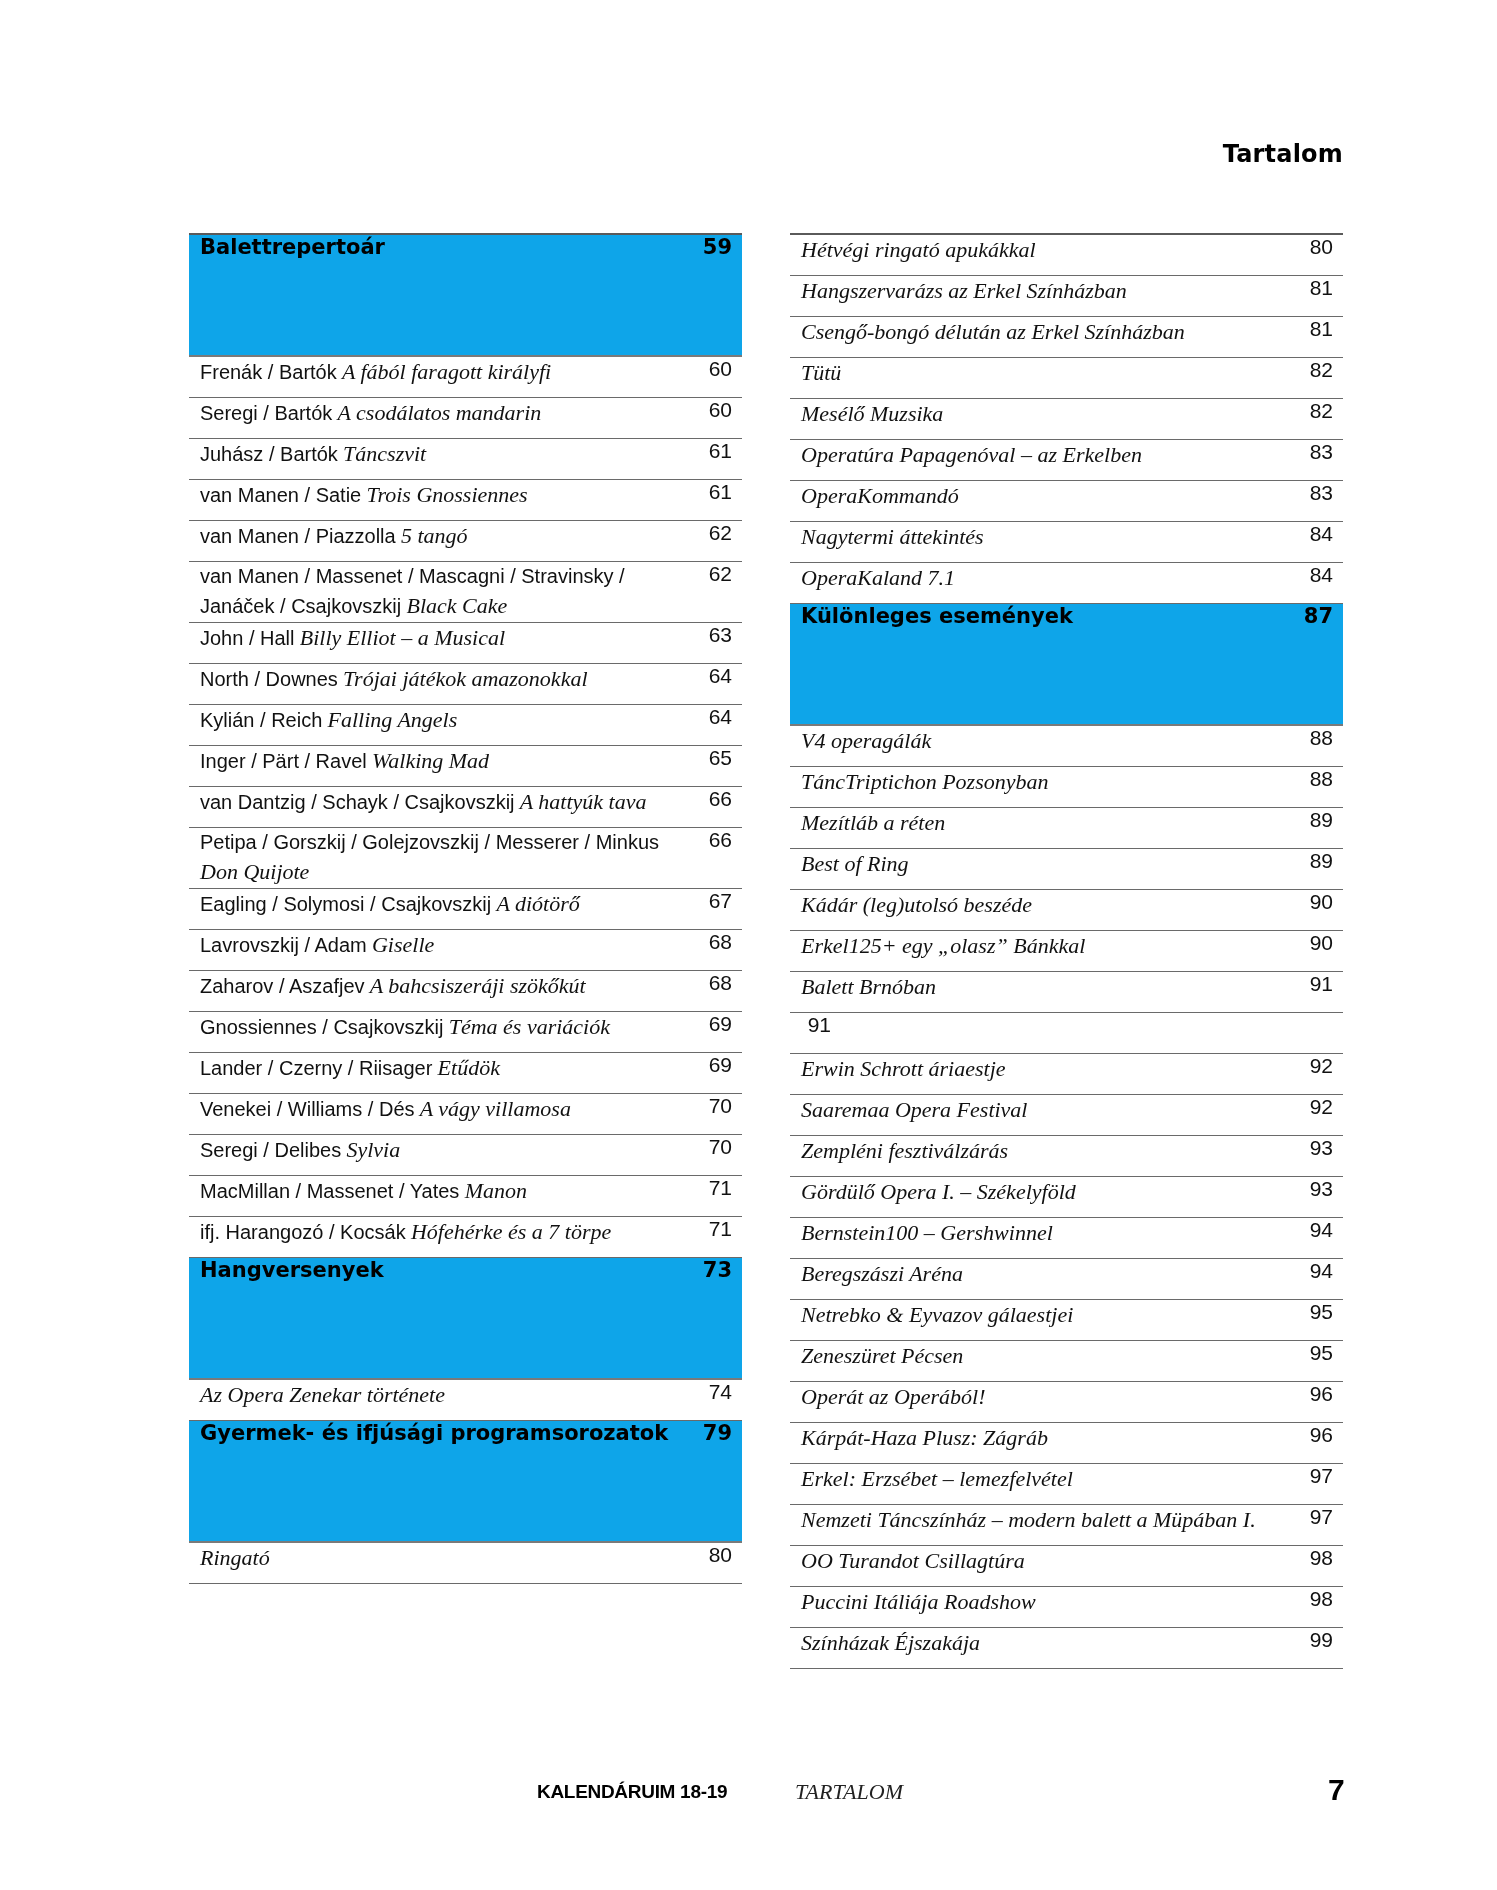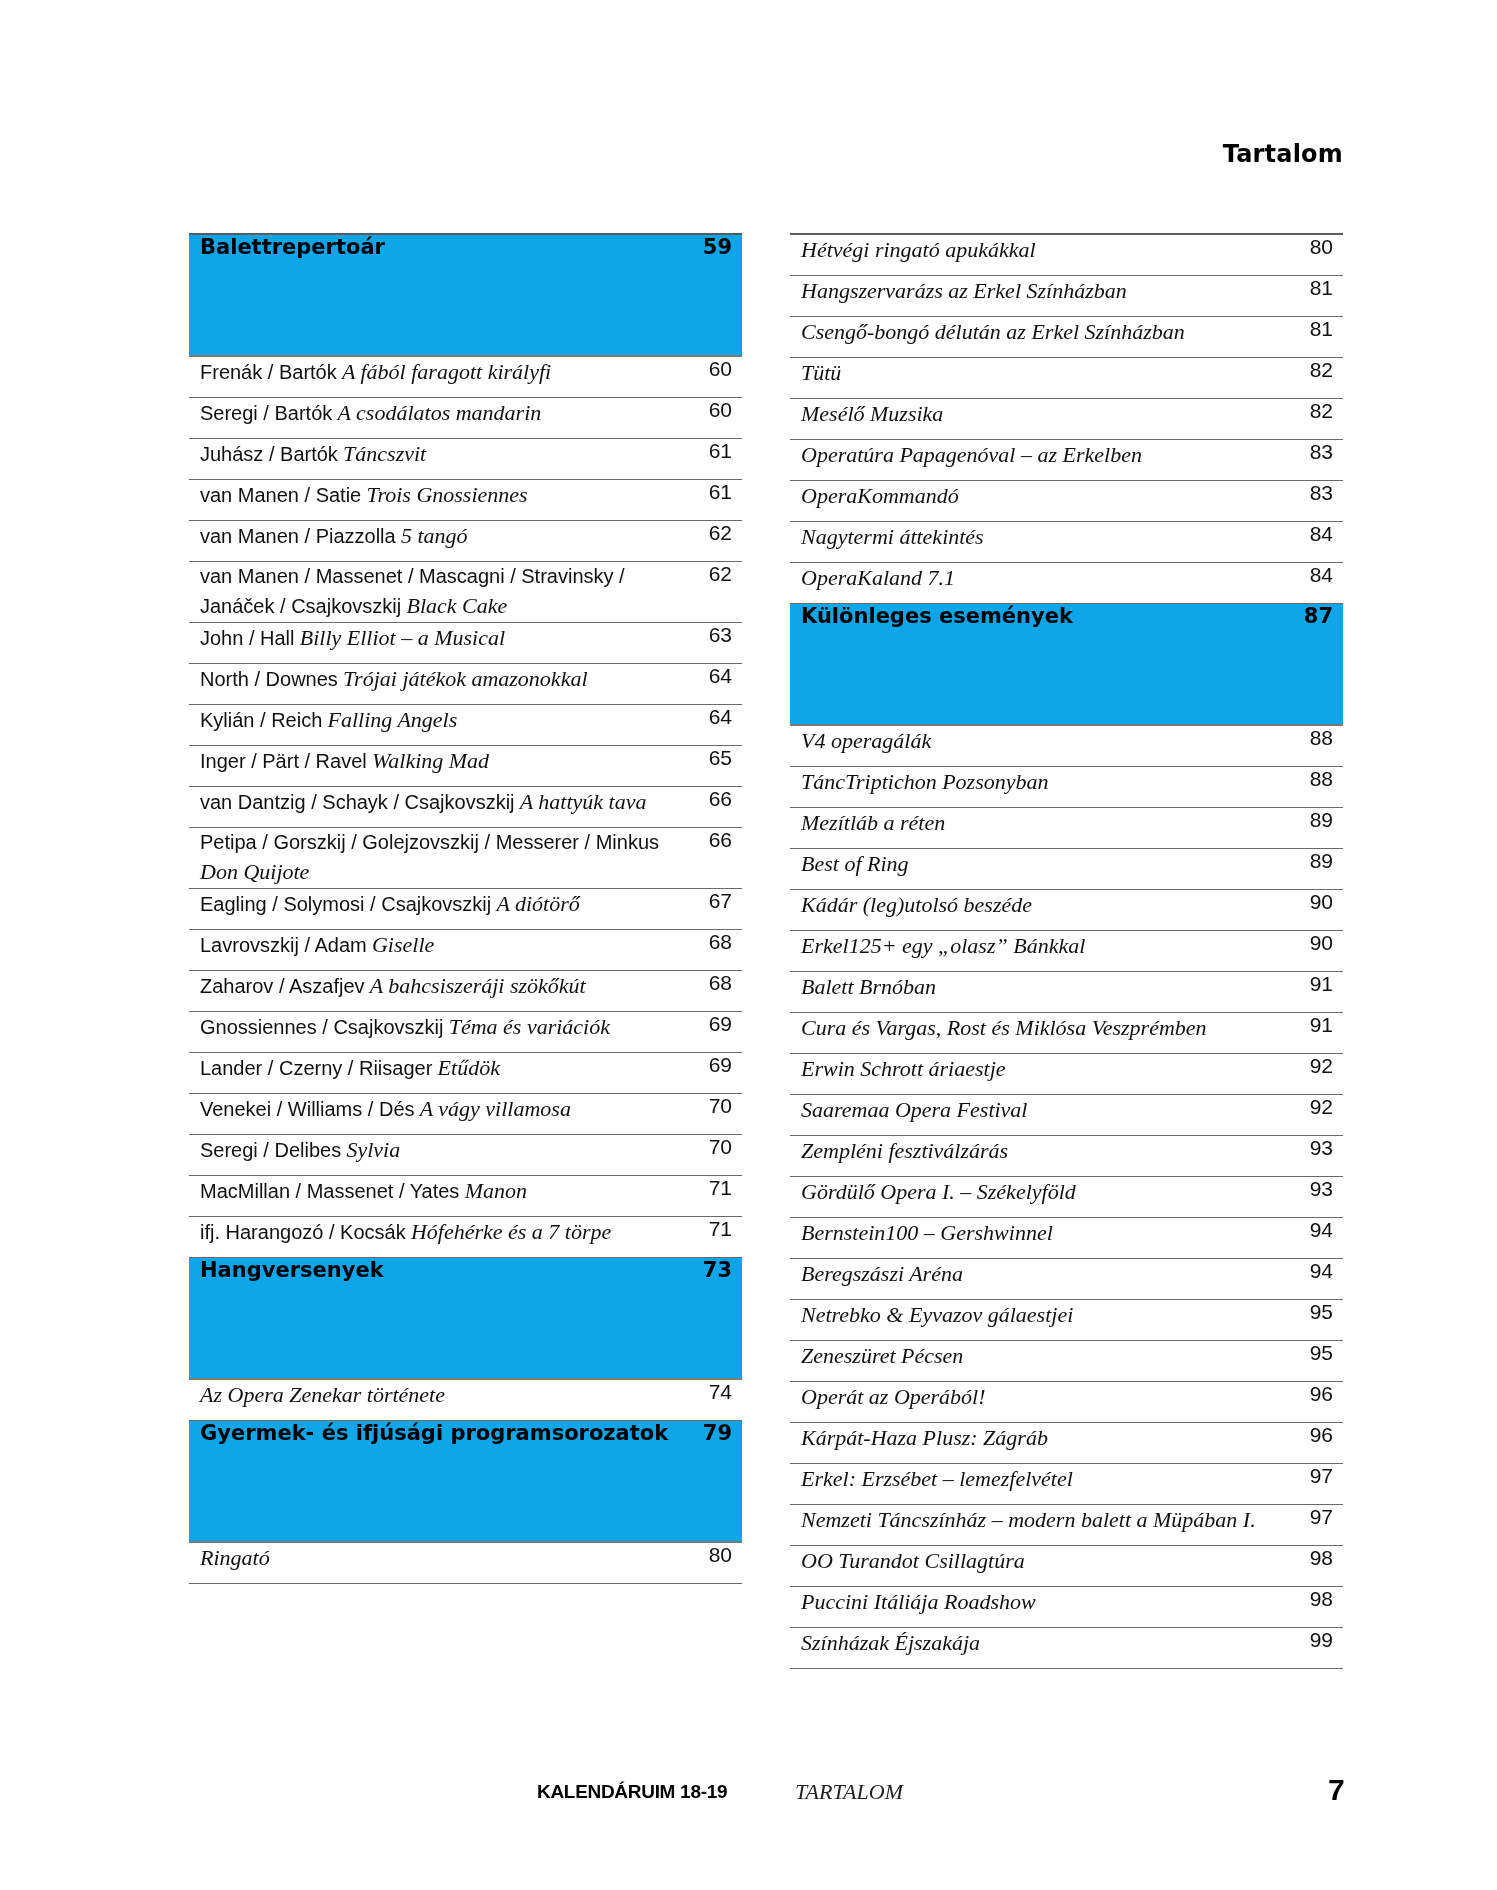--- a/index.html
+++ b/index.html
@@ -214,21 +214,20 @@
     </div>
     <div class="row">
       <span class="entry"><span class="work">Erkel125+ egy „olasz” Bánkkal</span></span>
       <span class="page">90</span>
     </div>
     <div class="row">
       <span class="entry"><span class="work">Balett Brnóban</span></span>
       <span class="page">91</span>
     </div>
     <div class="row">
-      <span class="entry"><span class="work">Cura és Vargas, Rost és Miklósa Veszprémben</span></span>
       <span class="page">91</span>
     </div>
     <div class="row">
       <span class="entry"><span class="work">Erwin Schrott áriaestje</span></span>
       <span class="page">92</span>
     </div>
     <div class="row">
       <span class="entry"><span class="work">Saaremaa Opera Festival</span></span>
       <span class="page">92</span>
     </div>

